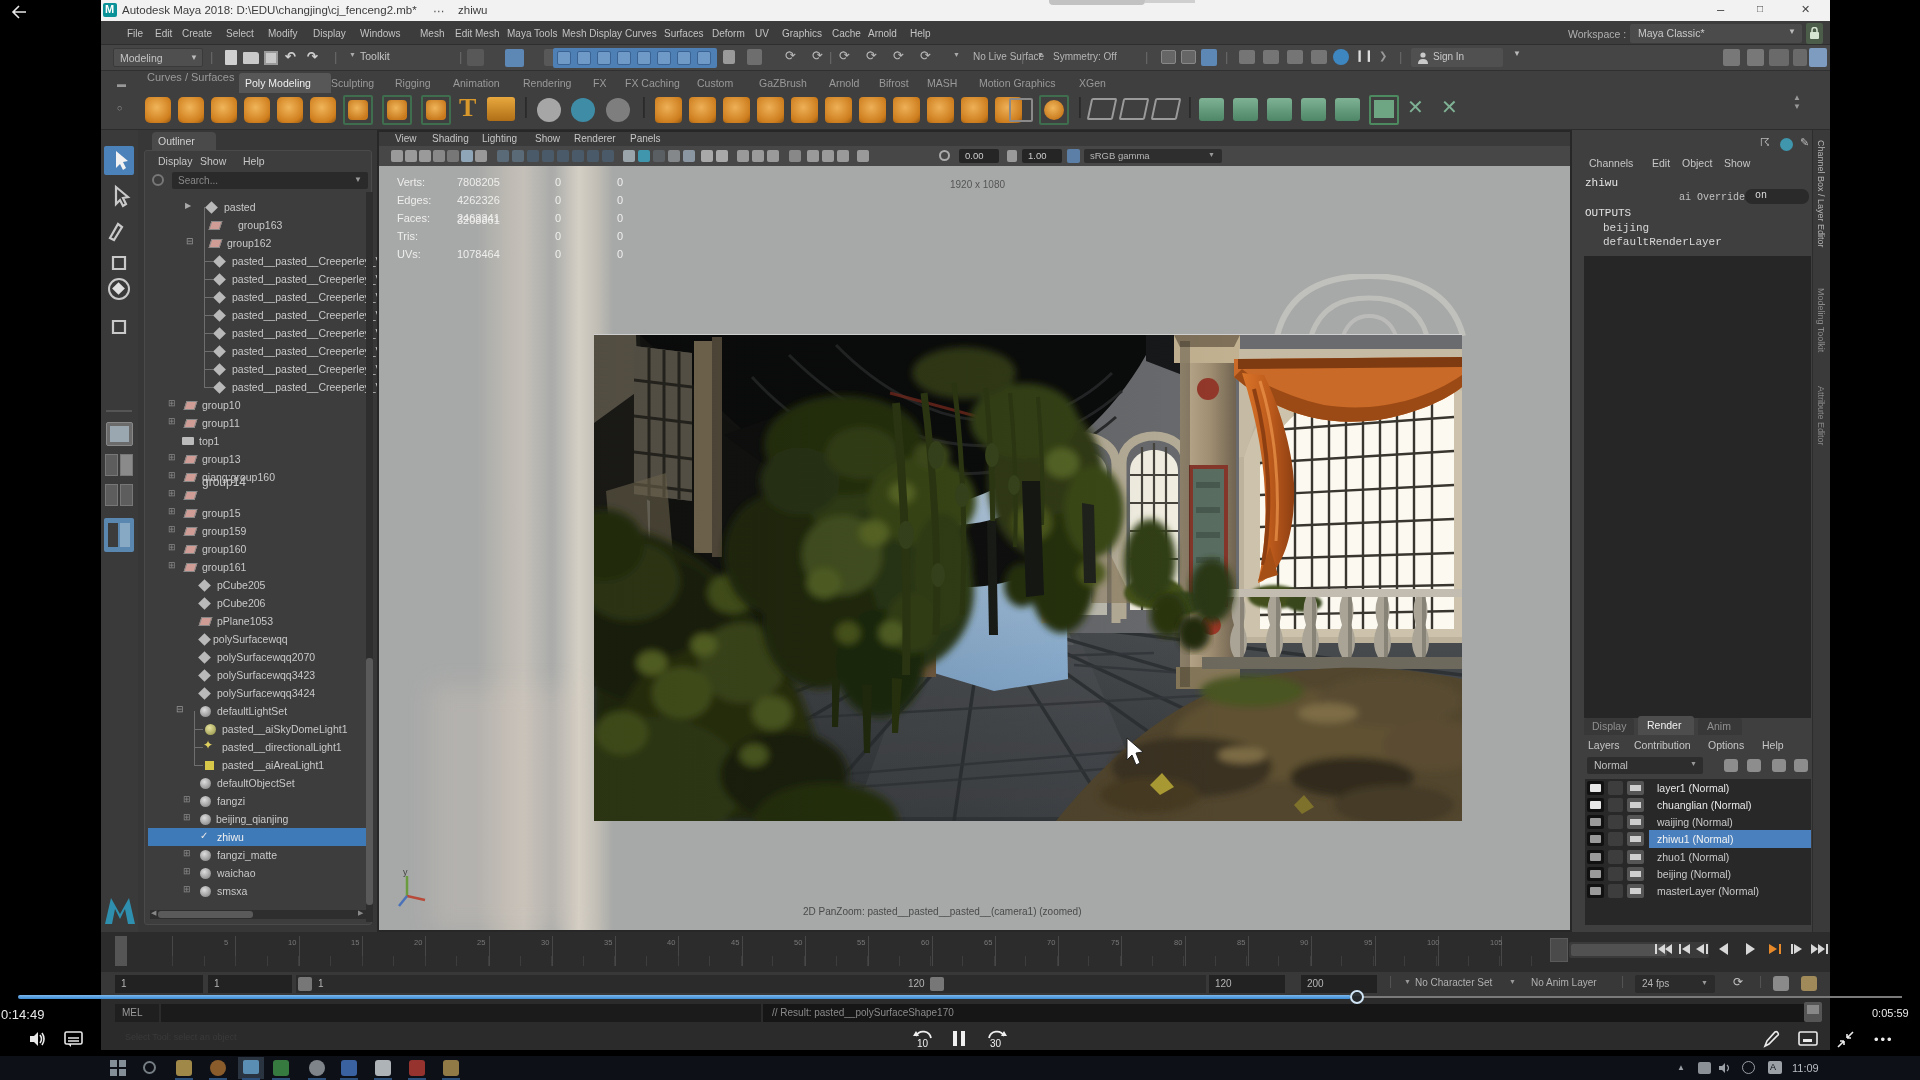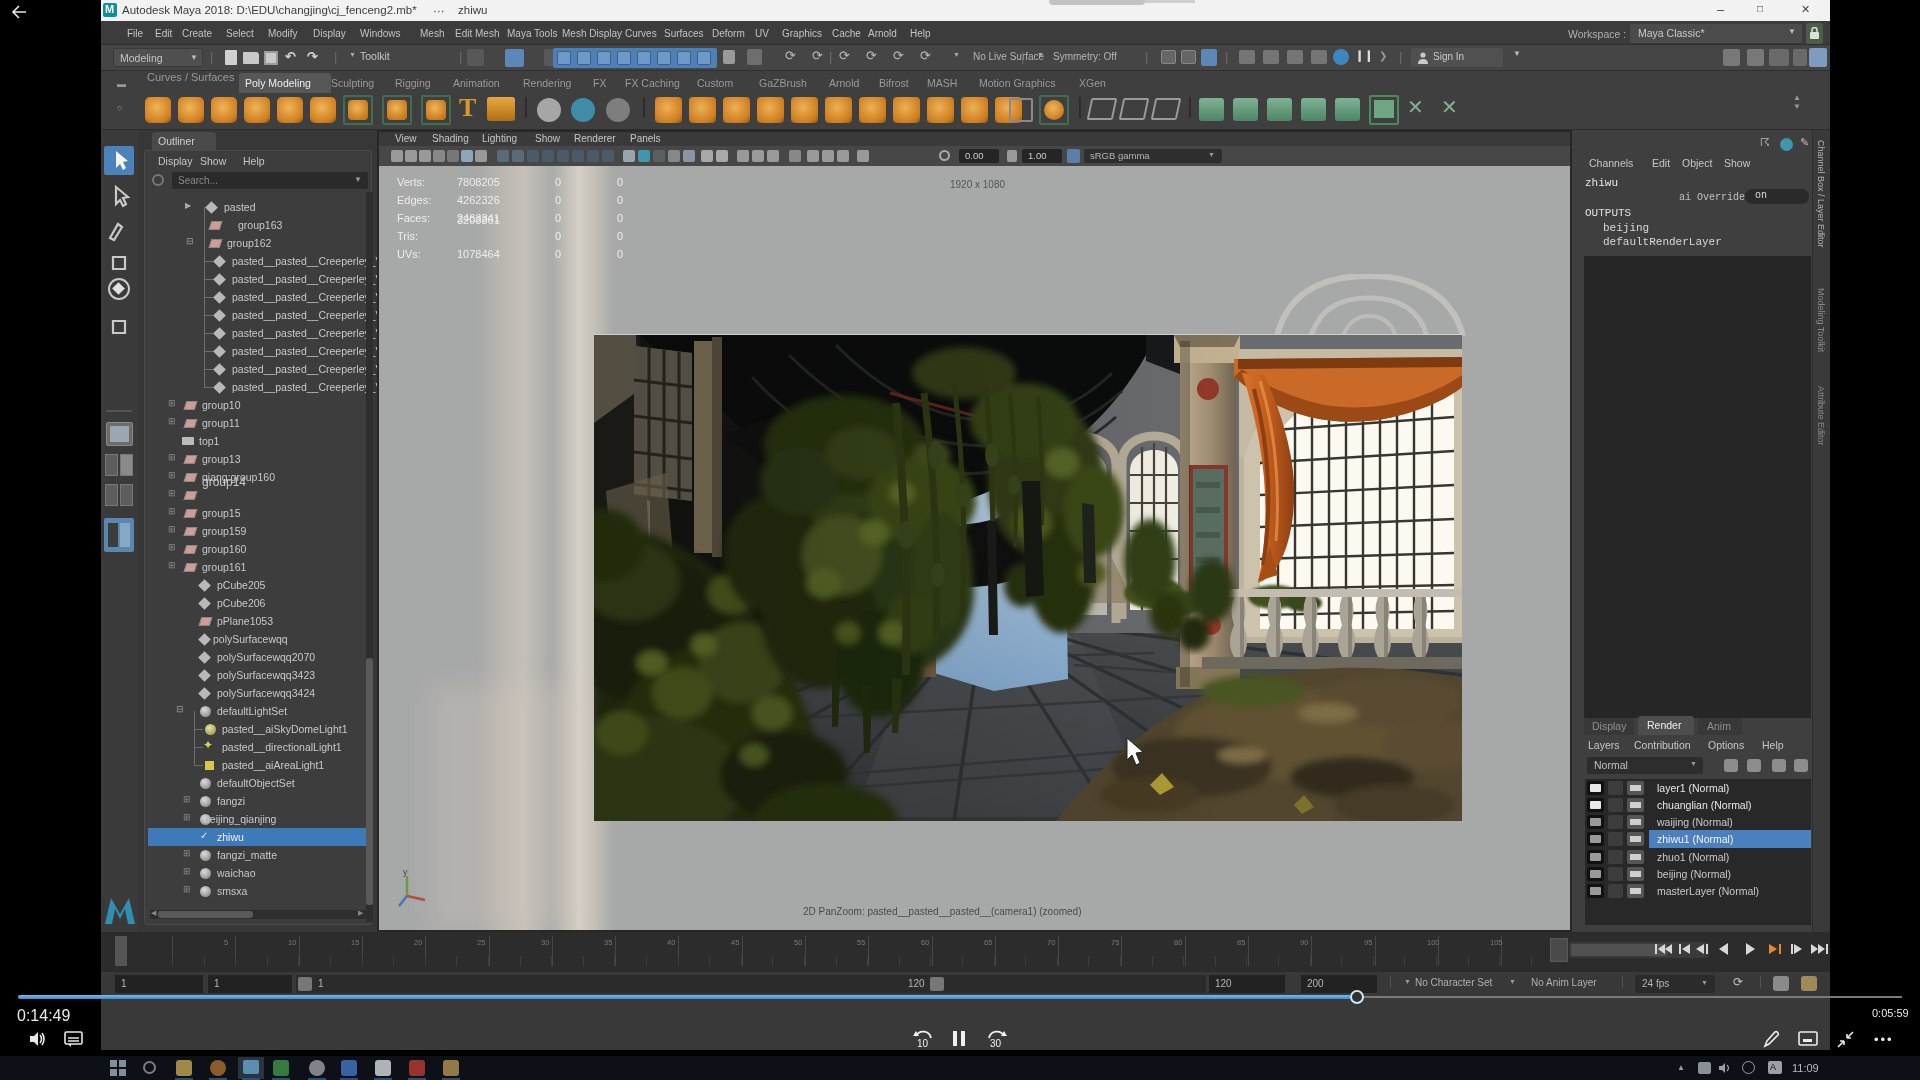--- a/index.html
+++ b/index.html
@@ -336,21 +336,21 @@
           <span class="tx" style="left:84px;top:611px;font-size:10.5px;color:#c9c9c9">pasted__directionalLight1</span>
           <div class="a" style="left:67px;top:631px;width:9px;height:9px;background:#d8c84a"></div>
           <span class="tx" style="left:84px;top:629px;font-size:10.5px;color:#c9c9c9">pasted__aiAreaLight1</span>
           <div class="a" style="left:62px;top:648px;width:11px;height:11px;background:radial-gradient(circle at 40% 35%,#ddd,#777);border-radius:50%"></div>
           <span class="tx" style="left:79px;top:647px;font-size:10.5px;color:#c9c9c9">defaultObjectSet</span>
           <span class="tx" style="left:45px;top:664px;font-size:9px;color:#888">⊞</span>
           <div class="a" style="left:62px;top:666px;width:11px;height:11px;background:radial-gradient(circle at 40% 35%,#ddd,#777);border-radius:50%"></div>
           <span class="tx" style="left:79px;top:665px;font-size:10.5px;color:#c9c9c9">fangzi</span>
           <span class="tx" style="left:45px;top:682px;font-size:9px;color:#888">⊞</span>
           <div class="a" style="left:62px;top:684px;width:11px;height:11px;background:radial-gradient(circle at 40% 35%,#ddd,#777);border-radius:50%"></div>
-          <span class="tx" style="left:66px;top:683px;font-size:10.5px;color:#c9c9c9">beijing_qianjing</span>
+          <span class="tx" style="left:78px;top:683px;font-size:10.5px;color:#c9c9c9">beijing_qianjing</span>
           <div class="a" style="left:10px;top:698px;width:218px;height:18px;background:#3f7ab8"></div>
           <span class="tx" style="left:62px;top:700px;font-size:10px;color:#e8e8e8">✓</span>
           <span class="tx" style="left:79px;top:701px;font-size:10.5px;color:#f0f0f0">zhiwu</span>
           <span class="tx" style="left:45px;top:718px;font-size:9px;color:#888">⊞</span>
           <div class="a" style="left:62px;top:720px;width:11px;height:11px;background:radial-gradient(circle at 40% 35%,#ddd,#777);border-radius:50%"></div>
           <span class="tx" style="left:79px;top:719px;font-size:10.5px;color:#c9c9c9">fangzi_matte</span>
           <span class="tx" style="left:45px;top:736px;font-size:9px;color:#888">⊞</span>
           <div class="a" style="left:62px;top:738px;width:11px;height:11px;background:radial-gradient(circle at 40% 35%,#ddd,#777);border-radius:50%"></div>
           <span class="tx" style="left:79px;top:737px;font-size:10.5px;color:#c9c9c9">waichao</span>
           <span class="tx" style="left:45px;top:754px;font-size:9px;color:#888">⊞</span>
@@ -994,25 +994,38 @@
         <span class="tx" style="left:1520px;top:2px;font-size:12px;color:#555">|</span>
         <div class="a" style="left:1534px;top:3px;width:80px;height:18px;background:#2b2b2b;border-radius:2px">
           <span class="tx" style="left:7px;top:3px;font-size:10px;color:#b5b5b5">24 fps</span>
           <span class="tx" style="left:66px;top:4px;font-size:7px;color:#999">▼</span>
         </div>
         <span class="tx" style="left:1632px;top:3px;font-size:12px;color:#c0c0c0">⟳</span>
         <span class="tx" style="left:1658px;top:2px;font-size:12px;color:#555">|</span>
         <div class="a" style="left:1672px;top:4px;width:16px;height:15px;background:#8a8a8a;border-radius:3px"></div>
         <div class="a" style="left:1700px;top:4px;width:16px;height:15px;background:#a08a5a;border-radius:3px"></div>
       </div>
+      <div class="a" style="left:0;top:996px;width:1729px;height:54px;background:#2b2b2b">
+        <div class="a" style="left:14px;top:8px;width:44px;height:18px;background:#1f1f1f">
+          <span class="tx" style="left:7px;top:3px;font-size:10px;color:#9a9a9a">MEL</span>
+        </div>
+        <div class="a" style="left:60px;top:8px;width:600px;height:18px;background:#1b1b1b"></div>
+        <div class="a" style="left:662px;top:8px;width:1044px;height:18px;background:#161616">
+          <span class="tx" style="left:9px;top:3px;font-size:10px;color:#8a8a8a">// Result: pasted__polySurfaceShape170</span>
+        </div>
+        <span class="tx" style="left:24px;top:36px;font-size:9px;color:#3a3a3a">Select Tool: select an object</span>
+        <div class="a" style="left:1703px;top:6px;width:18px;height:20px;background:#555;border-radius:2px">
+          <div class="a" style="left:3px;top:3px;width:12px;height:9px;background:#888"></div>
+        </div>
+      </div>
     </div>
     <div class="a" style="left:18px;top:995px;width:1333px;height:4px;background:linear-gradient(#7db8ec,#3d8bd4);border-radius:2px"></div>
     <div class="a" style="left:1363px;top:996px;width:539px;height:2px;background:#7a7a7a"></div>
     <div class="a" style="left:1350px;top:990px;width:14px;height:14px;border:2.5px solid #cfe4f5;border-radius:50%;background:rgba(20,30,40,.25)"></div>
-    <span class="tx" style="left:17px;top:1007px;font-size:16px;color:#e8e8e8">0:14:49</span>
+    <span class="tx" style="left:1px;top:1007px;font-size:13px;color:#e8e8e8">0:14:49</span>
     <span class="tx" style="left:1872px;top:1007px;font-size:11px;color:#e8e8e8">0:05:59</span>
     <svg class="a" style="left:28px;top:1030px" width="18" height="18" viewBox="0 0 18 18">
 <path d="M2 6 L6 6 L10 2 L10 16 L6 12 L2 12 Z" fill="#e8e8e8"></path>
 <path d="M12 5 Q15 9 12 13 M14 3 Q18 9 14 15" stroke="#e8e8e8" stroke-width="1.6" fill="none"></path>
     </svg>
     <svg class="a" style="left:64px;top:1030px" width="19" height="18" viewBox="0 0 19 18">
 <rect x="1" y="2" width="17" height="12" rx="1.5" fill="none" stroke="#e8e8e8" stroke-width="1.6"></rect>
 <path d="M4 8 L15 8 M4 11 L15 11" stroke="#e8e8e8" stroke-width="1.4"></path>
 <path d="M4 14 L7 17 L7 14 Z" fill="#e8e8e8"></path>
     </svg>

